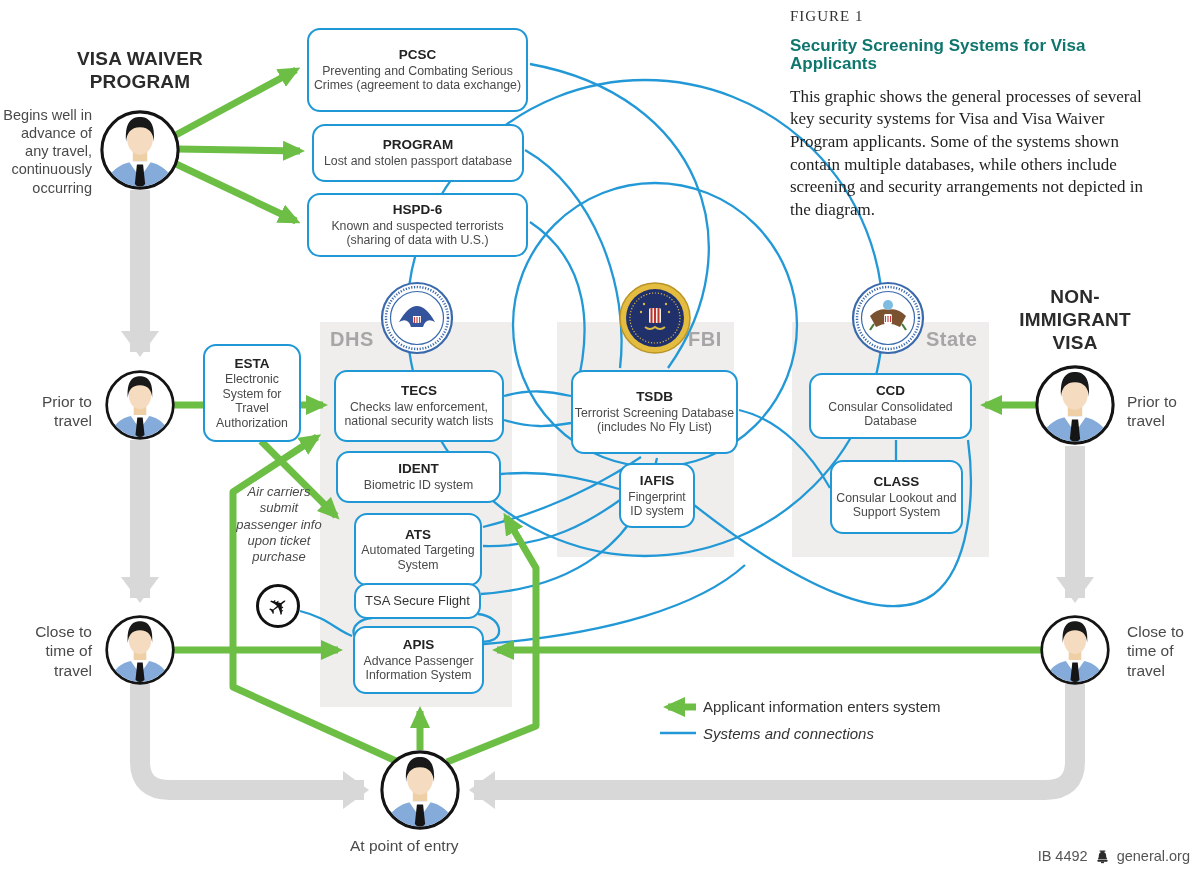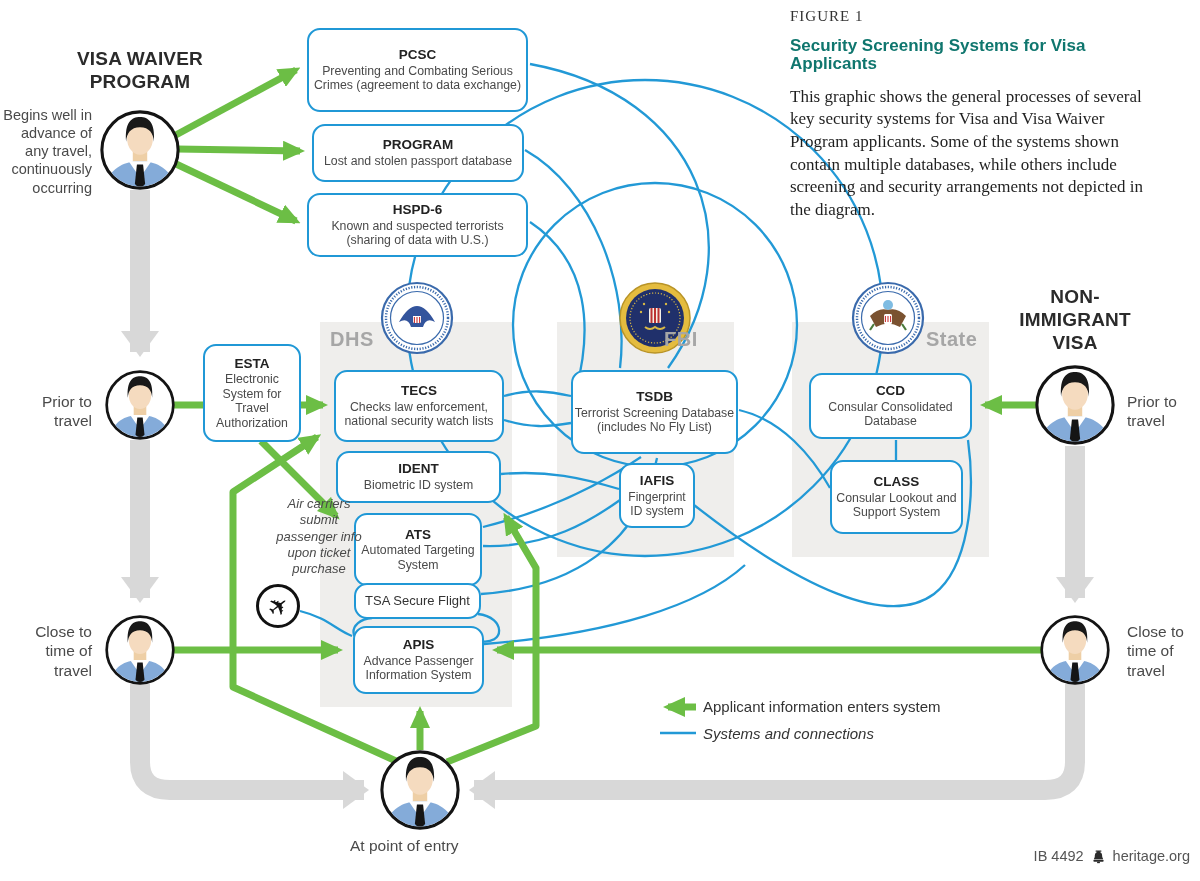--- a/index.html
+++ b/index.html
@@ -159,21 +159,21 @@
   <div class="lbl note" style="left:0px;top:106px;width:92px;">Begins well in advance of any travel, continuously occurring</div>
   <div class="lbl hdr" style="left:1015px;top:286px;width:120px;">NON-IMMIGRANT VISA</div>
 
   <div class="lbl stagelbl" style="left:20px;top:392px;width:72px;text-align:right;">Prior to travel</div>
   <div class="lbl stagelbl" style="left:18px;top:622px;width:74px;text-align:right;">Close to time of travel</div>
   <div class="lbl stagelbl" style="left:1127px;top:392px;width:70px;">Prior to travel</div>
   <div class="lbl stagelbl" style="left:1127px;top:622px;width:70px;">Close to time of travel</div>
   <div class="lbl stagelbl" style="left:350px;top:836px;width:160px;">At point of entry</div>
 
   <div class="grouplbl" style="left:330px;top:328px;">DHS</div>
-  <div class="grouplbl" style="left:664px;top:328px;">FBI</div>
+  <div class="grouplbl" style="left:688px;top:328px;">FBI</div>
   <div class="grouplbl" style="left:926px;top:328px;">State</div>
 
   <div class="sys" style="left:307px;top:28px;width:221px;height:84px;">
     <div class="acr">PCSC</div>
     <div class="desc">Preventing and Combating Serious Crimes (agreement to data exchange)</div>
   </div>
   <div class="sys" style="left:312px;top:124px;width:212px;height:58px;">
     <div class="acr">PROGRAM</div>
     <div class="desc">Lost and stolen passport database</div>
   </div>
@@ -214,31 +214,31 @@
   </div>
   <div class="sys" style="left:809px;top:373px;width:163px;height:66px;">
     <div class="acr">CCD</div>
     <div class="desc">Consular Consolidated Database</div>
   </div>
   <div class="sys" style="left:830px;top:460px;width:133px;height:74px;">
     <div class="acr">CLASS</div>
     <div class="desc">Consular Lookout and Support System</div>
   </div>
 
-  <div class="lbl ital" style="left:236px;top:496px;width:86px;padding-left:40px;">Air carriers submit passenger info upon ticket purchase</div>
+  <div class="lbl ital" style="left:236px;top:484px;width:86px;">Air carriers submit passenger info upon ticket purchase</div>
   <div class="planew">
       <span>✈</span>
     </div>
 
   <div class="lbl legendtxt" style="left:703px;top:698px;">Applicant information enters system</div>
   <div class="lbl legendtxt" style="left:703px;top:725px;font-style:italic;">Systems and connections</div>
 
   <div class="footer">
     <span>IB 4492</span>
     <svg width="15" height="15" viewBox="0 0 16 16">
       <path d="M5,1.5 h6 v1.5 h-6 Z M8,3 C4.8,3 4,5.5 4,8.5 L3,11 h10 L12,8.5 C12,5.5 11.2,3 8,3 Z" fill="#2b2b2b"></path>
       <rect x="2.5" y="11.5" width="11" height="2" rx="1" fill="#2b2b2b"></rect>
       <rect x="6.5" y="13.5" width="3" height="1.6" fill="#2b2b2b"></rect>
     </svg>
-    <span>heritage.org</span>
+    <span>general.org</span>
   </div>
 
 </div>
 
 </body></html>

